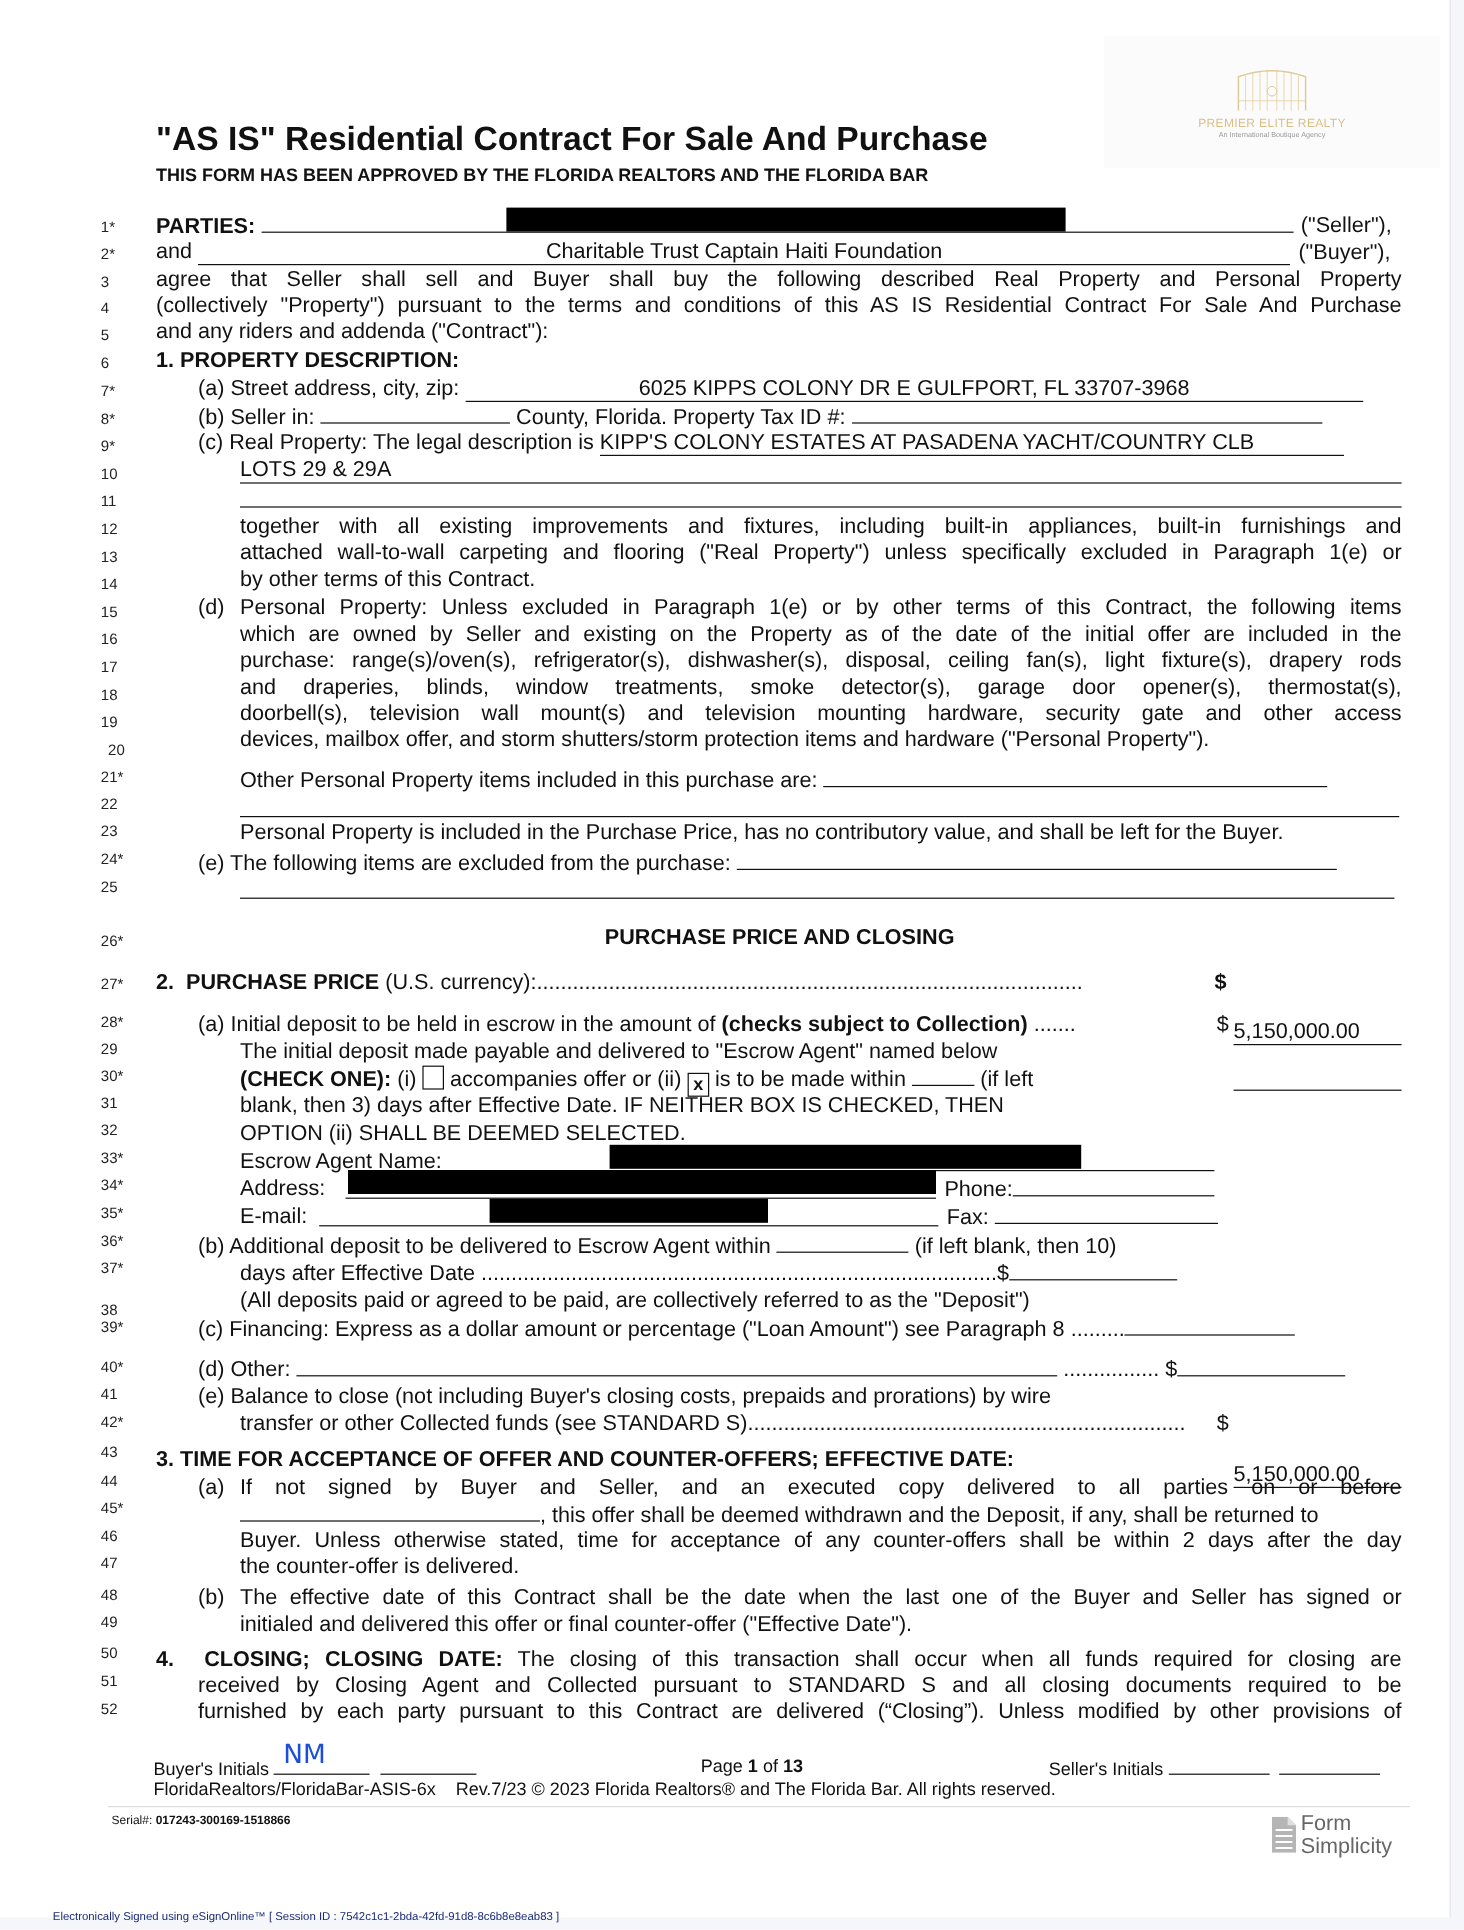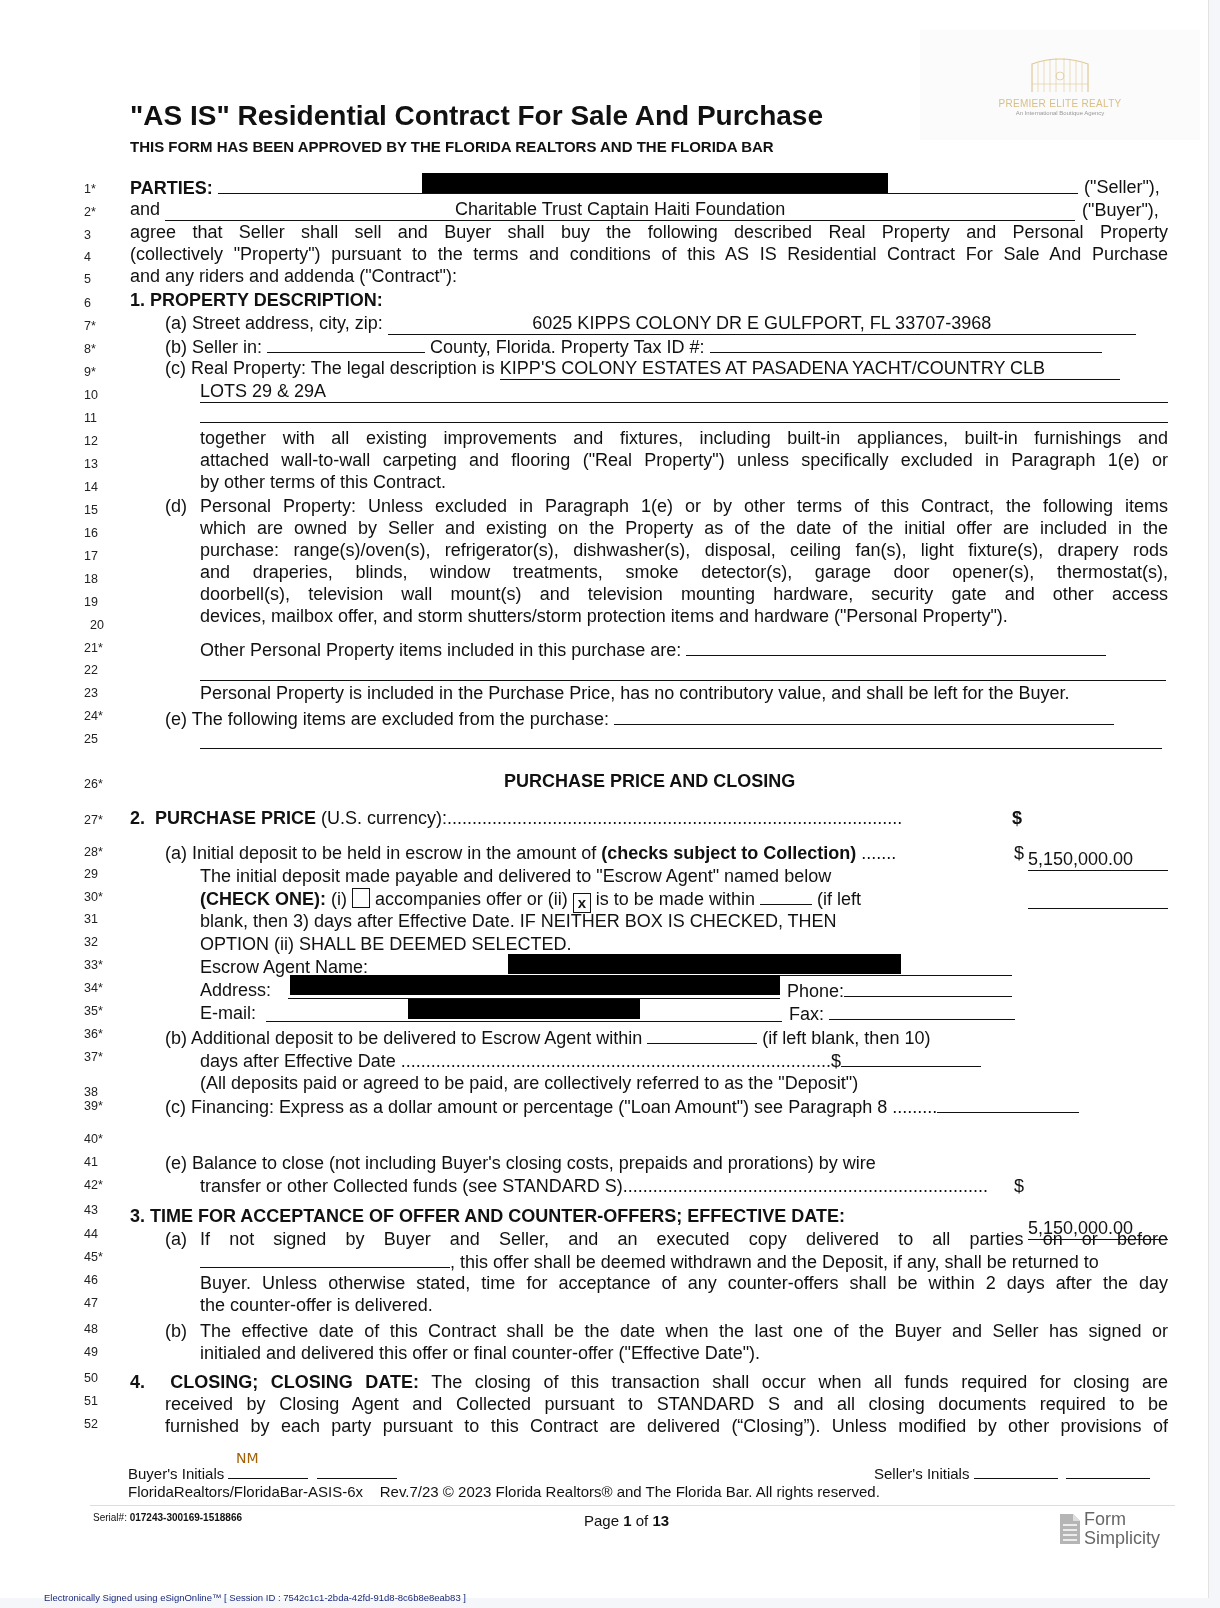--- a/index.html
+++ b/index.html
@@ -43,21 +43,21 @@
   .redact { position: absolute; background: #000; height: 20px; }
   .hline { position: absolute; border-bottom: 1.5px solid #111; height: 0; }
   .dots { letter-spacing: 0px; }
   .checkbox {
     display: inline-block; width: 16px; height: 18px; border: 1.2px solid #111;
     vertical-align: -3px; text-align: center; font-size: 15px; line-height: 18px; font-weight: bold;
   }
   .amount { position: absolute; font-size: 18px; text-align: left; margin-top: 48px; }
   .footer { position: absolute; font-size: 15px; }
   .divider { position: absolute; left: 90px; width: 1085px; border-top: 1.5px solid #ddd; }
-  .initials-hand { position: absolute; color: #a16207; font-size: 14px; font-family: "DejaVu Sans", sans-serif; }
+  .initials-hand { position: absolute; color: #1d4ed8; font-size: 22px; font-family: "DejaVu Sans", sans-serif; }
   .fs-logo { position: absolute; left: 1060px; top: 1510px; display: flex; align-items: center; }
   .fs-text { font-size: 18px; color: #666; line-height: 19px; margin-left: 4px; }
   .esign { position: absolute; left: 44px; top: 1592px; font-size: 9.5px; color: #1a2a7a; }
 </style>
 </head>
 <body>
 
 <div class="page">
 
   <div class="logo-box">
@@ -266,20 +266,26 @@
   <div class="row" style="left:200px; top:1049px;">
     <span>days after Effective Date</span> <span class="dots">......................................................................................</span><span>$</span><span class="blank" style="width:140px;"></span>
   </div>
   <div class="row" style="left:200px; top:1072px;">(All deposits paid or agreed to be paid, are collectively referred to as the "Deposit")</div>
 
   <div class="row" style="left:165px; top:1095px;">
     <span>(c)</span>
     <span>Financing: Express as a dollar amount or percentage ("Loan Amount") see Paragraph 8</span> <span class="dots">.........</span><span class="blank" style="width:142px;"></span>
   </div>
 
+  <div class="row" style="left:165px; top:1129px;">
+    <span>(d)</span>
+    <span>Other:</span>
+    <span class="blank" style="width:634px;"></span>
+    <span class="dots">................</span> <span>$</span><span class="blank" style="width:140px;"></span>
+  </div>
 
   <div class="row" style="left:165px; top:1152px;">
     <span>(e)</span>
     <span>Balance to close (not including Buyer's closing costs, prepaids and prorations) by wire</span>
   </div>
   <div class="row" style="left:200px; top:1175px;">
     <span>transfer or other Collected funds (see STANDARD S)</span><span class="dots">.........................................................................</span>
   </div>
   <div class="row" style="left:1014px; top:1175px;">$</div>
   <div class="amount filled" style="left:1028px; top:1170px; width:140px;">5,150,000.00</div>
@@ -302,21 +308,21 @@
   <div class="row just" style="left:165px; top:1393px; width:1003px;">received by Closing Agent and Collected pursuant to STANDARD S and all closing documents required to be</div>
   <div class="row just" style="left:165px; top:1415px; width:1003px;">furnished by each party pursuant to this Contract are delivered (“Closing”). Unless modified by other provisions of</div>
 
   <div class="footer" style="left:128px; top:1464px;">
     <span>Buyer's Initials</span>
     <span class="blank" style="width:80px; height:14px;"></span>
     &nbsp;<span class="blank" style="width:80px; height:14px;"></span>
   </div>
   <div class="initials-hand" style="left:236px; top:1450px;">NM</div>
 
-  <div class="footer" style="left:584px; top:1464px;margin-top:48px;">
+  <div class="footer" style="left:584px; top:1464px;">
     <span>Page</span> <span class="b">1</span> <span>of</span> <span class="b">13</span>
   </div>
   <div class="footer" style="left:874px; top:1464px;">
     <span>Seller's Initials</span>
     <span class="blank" style="width:84px; height:14px;"></span>
     &nbsp;<span class="blank" style="width:84px; height:14px;"></span>
   </div>
 
   <div class="footer" style="left:128px; top:1483px;">
     <span>FloridaRealtors/FloridaBar-ASIS-6x</span>&nbsp;&nbsp;&nbsp; <span>Rev.7/23 © 2023 Florida Realtors® and The Florida Bar.  All rights reserved.</span>

